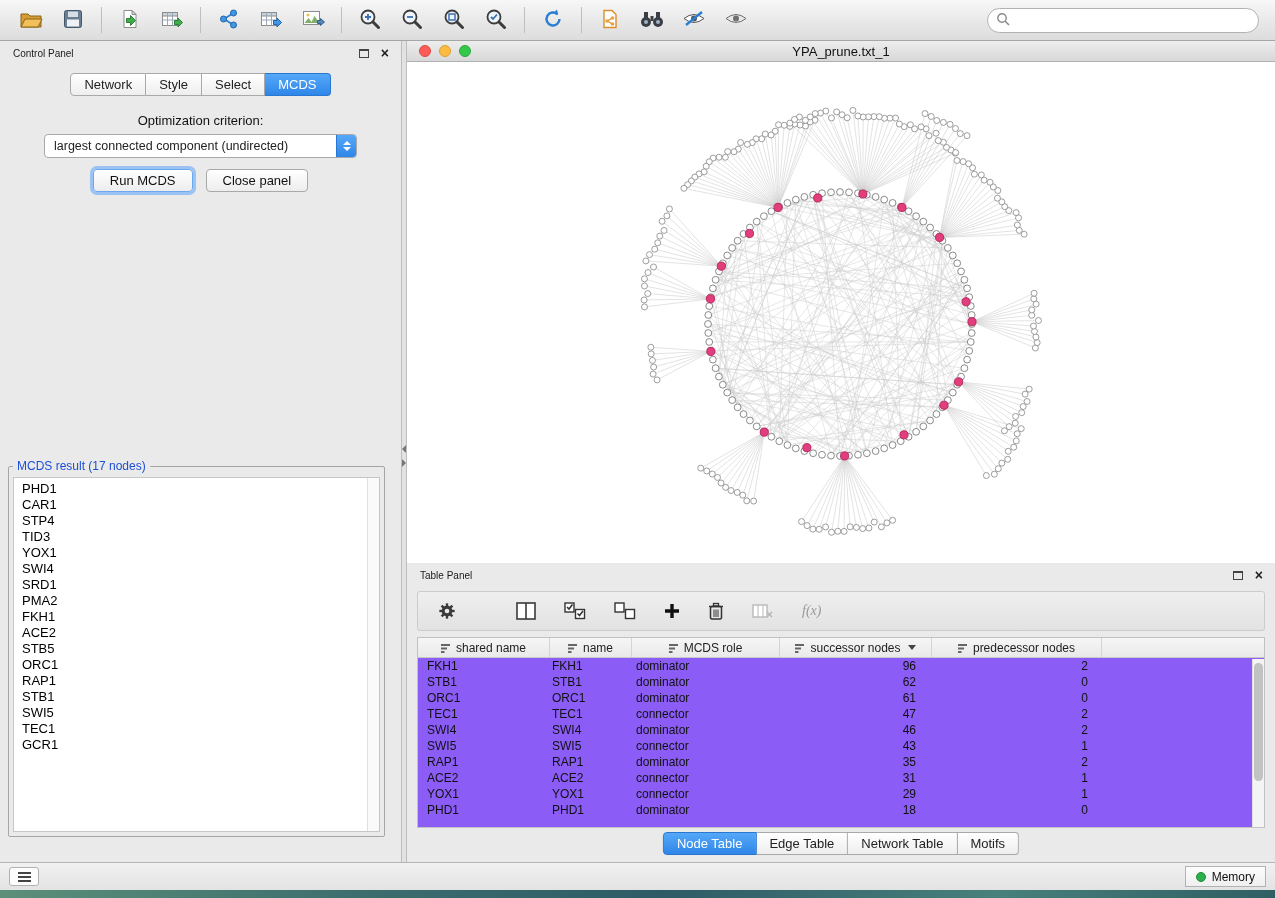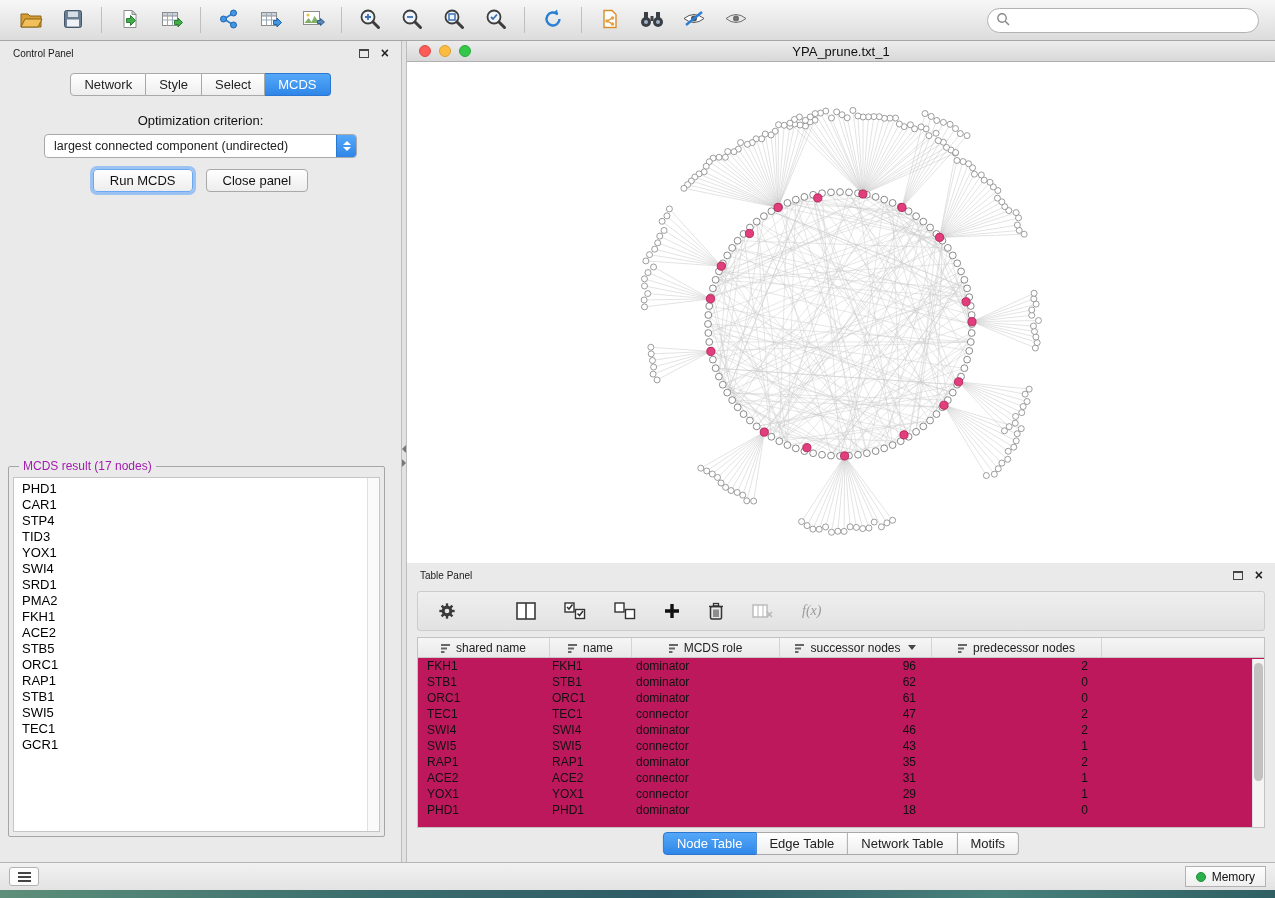--- a/index.html
+++ b/index.html
@@ -47,21 +47,21 @@
   .dd-btn .up { width:0; height:0; border-left:4px solid transparent; border-right:4px solid transparent;
     border-bottom:4px solid #fff; }
   .dd-btn .down { width:0; height:0; border-left:4px solid transparent; border-right:4px solid transparent;
     border-top:4px solid #fff; }
   .btn-row { position:absolute; left:0; top:128px; width:100%; display:flex; justify-content:center; gap:13px; }
   .btn { height:23px; padding:0 16px; font-size:13px; font-family:"Liberation Sans",sans-serif;
     background:linear-gradient(#ffffff,#ededed); border:1px solid #a9a9a9; border-radius:4px; color:#111; }
   .btn.focus-ring { box-shadow:0 0 0 3px rgba(90,160,250,.55); border-color:#6aa9f0; }
   #mcds-fieldset { position:absolute; left:8px; top:418px; width:377px; height:378px;
     border:1px solid #a6a6a6; border-radius:2px; padding:4px; }
-  #mcds-fieldset legend { font-size:12px; padding:0 4px; margin-left:6px; color:#a21caf; }
+  #mcds-fieldset legend { font-size:12px; padding:0 4px; margin-left:0; color:#1d4ed8; }
   .mcds-list { position:relative; width:100%; height:100%; background:#fff;
     border:1px solid #c6c6c6; overflow:hidden; padding:3px 0; }
   .mcds-list::after { content:""; position:absolute; right:0; top:0; width:11px; height:100%;
     background:#fafafa; border-left:1px solid #e0e0e0; }
   .mcds-item { font-size:13px; line-height:16px; padding:0 8px; color:#000; }
 
   
   #splitter { position:absolute; left:401px; top:41px; width:6px; height:821px;
     background:#e2e2e2; border-left:1px solid #bdbdbd; border-right:1px solid #bdbdbd; }
   #splitter .arr-l { position:absolute; left:0; top:404px; width:0; height:0;
@@ -82,21 +82,21 @@
   .net-canvas { position:absolute; left:0; top:21px; width:868px; height:501px; background:#fff; }
 
   
   #table-panel { position:absolute; left:407px; top:563px; width:868px; height:299px;
     background:#eaeaea; }
   #tp-toolbar { position:absolute; left:10px; right:10px; top:28px; height:40px;
     background:linear-gradient(#efefef,#e2e2e2); border:1px solid #cccccc; border-radius:3px;
     display:flex; align-items:center; gap:28px; padding-left:20px; }
   .tpi { display:flex; align-items:center; justify-content:center; }
   .fx { font-family:"Liberation Serif",serif; font-style:italic; font-size:14px; color:#9a9a9a; }
-  #tp-table { position:absolute; left:10px; right:10px; top:74px; bottom:34px; background:#be185d;
+  #tp-table { position:absolute; left:10px; right:10px; top:74px; bottom:34px; background:#8b5cf6;
     border:1px solid #c2c2c2; overflow:hidden; }
   .tp-thead { display:flex; height:20px; background:linear-gradient(#f6f6f6,#e9e9e9);
     border-bottom:1px solid #c8c8c8; }
   .th { display:flex; align-items:center; justify-content:center; gap:5px; font-size:12px;
     color:#222; border-right:1px solid #d4d4d4; }
   .c0 { width:132px; } .c1 { width:82px; } .c2 { width:148px; } .c3 { width:152px; }
   .c4 { width:170px; } .cf { flex:1; border-right:none; }
   .chev { width:0; height:0; border-left:4px solid transparent; border-right:4px solid transparent;
     border-top:5px solid #444; margin-left:2px; }
   .tr { display:flex; height:16px; align-items:center; }

